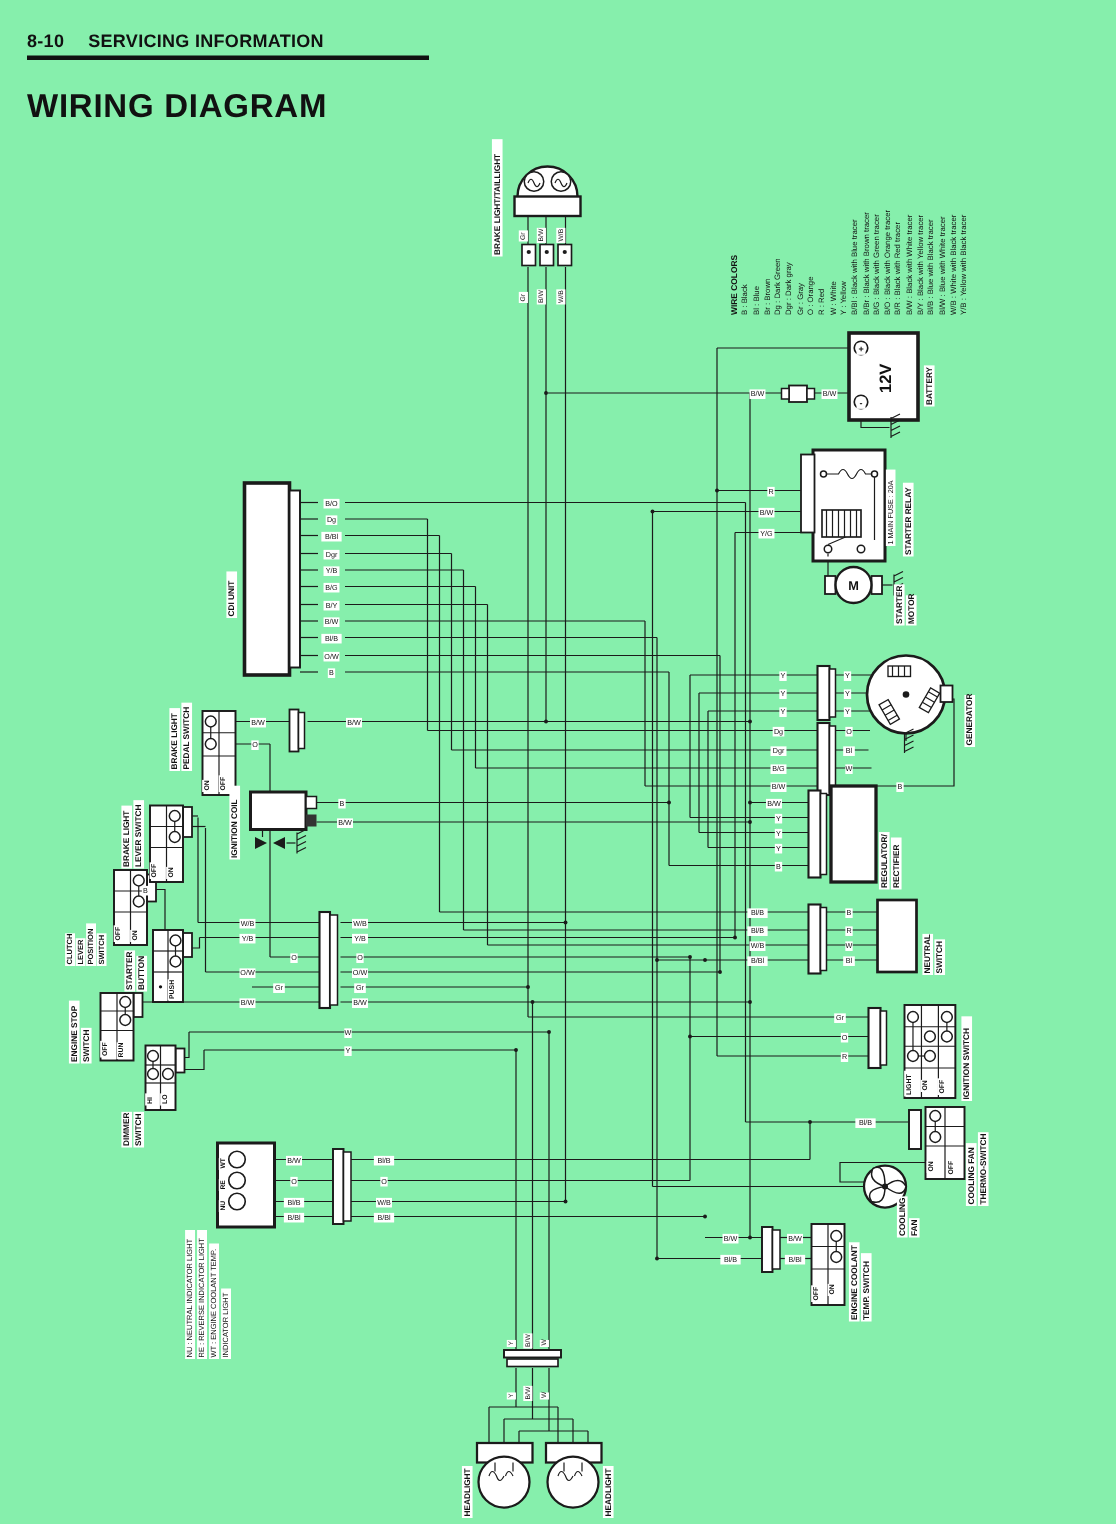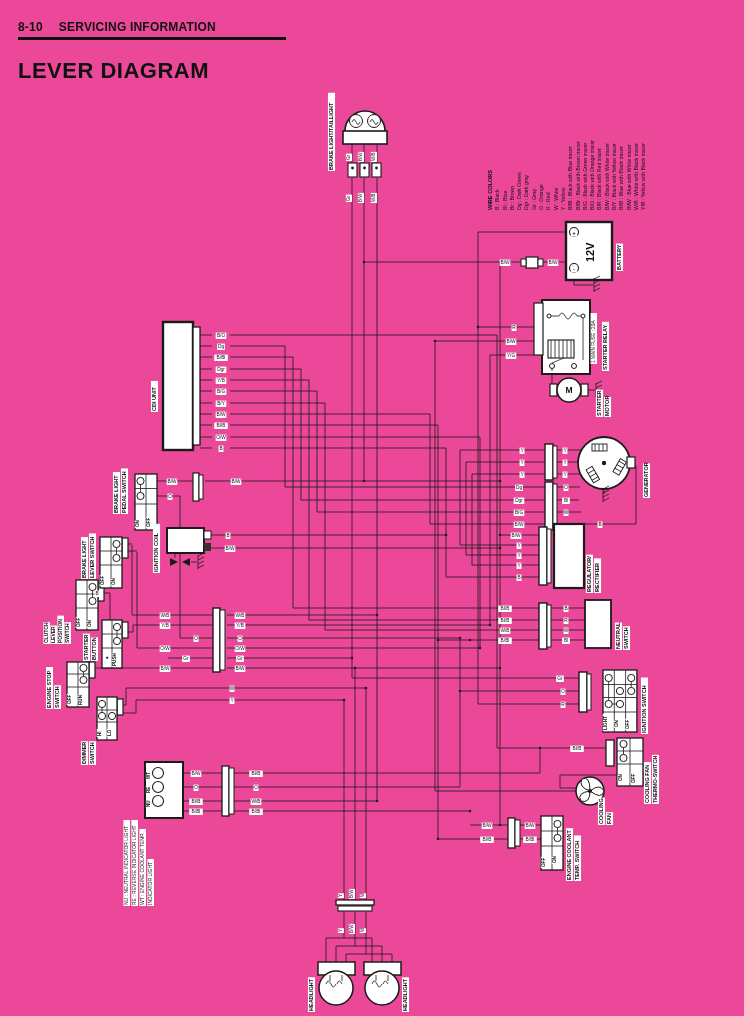--- a/index.html
+++ b/index.html
@@ -1,16 +1,16 @@
 <!DOCTYPE html>
 <html><head>
 <meta charset="utf-8">
 <style>
   html,body{margin:0;padding:0;background:#e8e8e8;}
-  #page{position:relative;width:744px;height:1016px;background:#ec4899;overflow:hidden;
+  #page{position:relative;width:744px;height:1016px;background:#86efac;overflow:hidden;
         font-family:"Liberation Sans","DejaVu Sans",sans-serif;color:#111;}
   #hdr{position:absolute;left:18px;top:20px;}
   #hdr .line1{font-size:12px;font-weight:bold;letter-spacing:.2px;}
   #hdr .line1 .pg{margin-right:16px;}
   #hdr .rule{width:268px;height:3px;background:#111;margin-top:3px;}
   #title{position:absolute;left:18px;top:58px;font-size:22px;font-weight:bold;letter-spacing:.5px;}
   svg{position:absolute;left:0;top:0;}
   .wire{stroke:#1b1b1b;stroke-width:.8;fill:none;}
   .box{stroke:#1b1b1b;fill:#fff;}
   .lbl{fill:#111;}
@@ -21,21 +21,21 @@
 </head>
 <body>
 
 <div id="page">
   <div id="hdr">
     <div class="line1">
       <span class="pg">8-10</span><span>SERVICING INFORMATION</span>
     </div>
     <div class="rule"></div>
   </div>
-  <div id="title">LEVER DIAGRAM</div>
+  <div id="title">WIRING DIAGRAM</div>
 
   <svg id="dg" width="744" height="1016" viewBox="0 0 744 1016">
     <g id="wires-layer">
         <path d="M352,143 V163" class="wire"></path>
         <path d="M364,143 V163" class="wire"></path>
         <path d="M377,143 V163" class="wire"></path>
         <path d="M352,178 V678" class="wire"></path>
         <path d="M364,178 V481" class="wire"></path>
         <path d="M377,178 V801" class="wire"></path>
         <path d="M500,262 V825" class="wire"></path>

